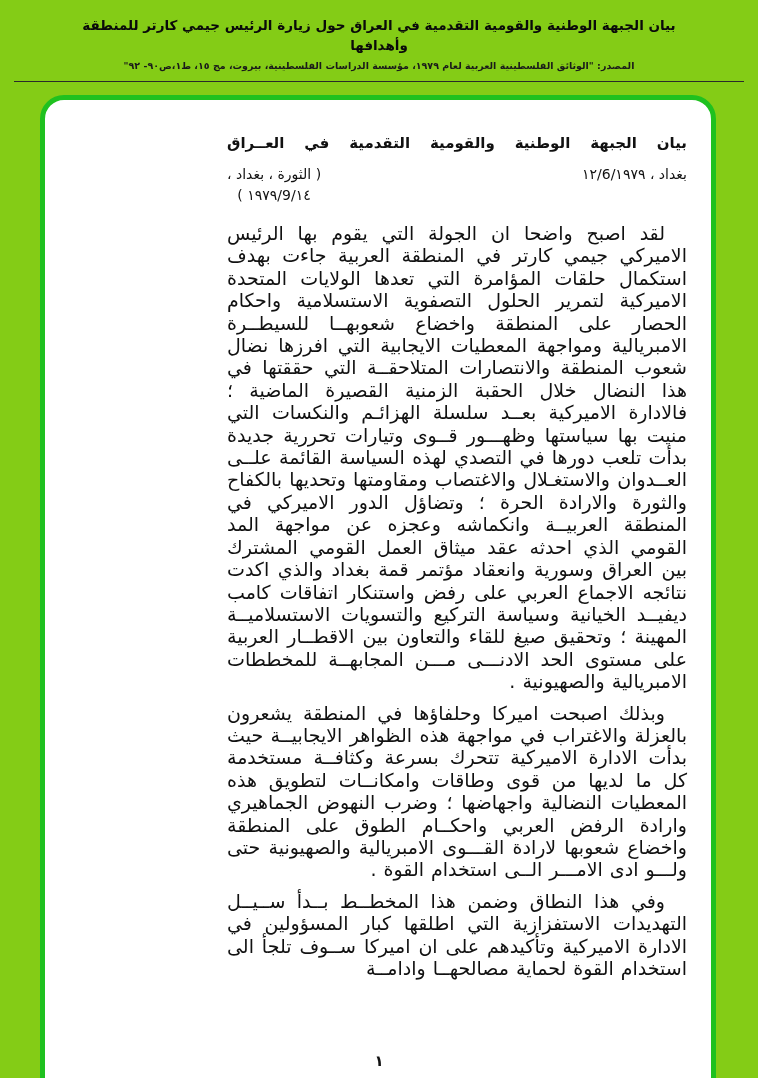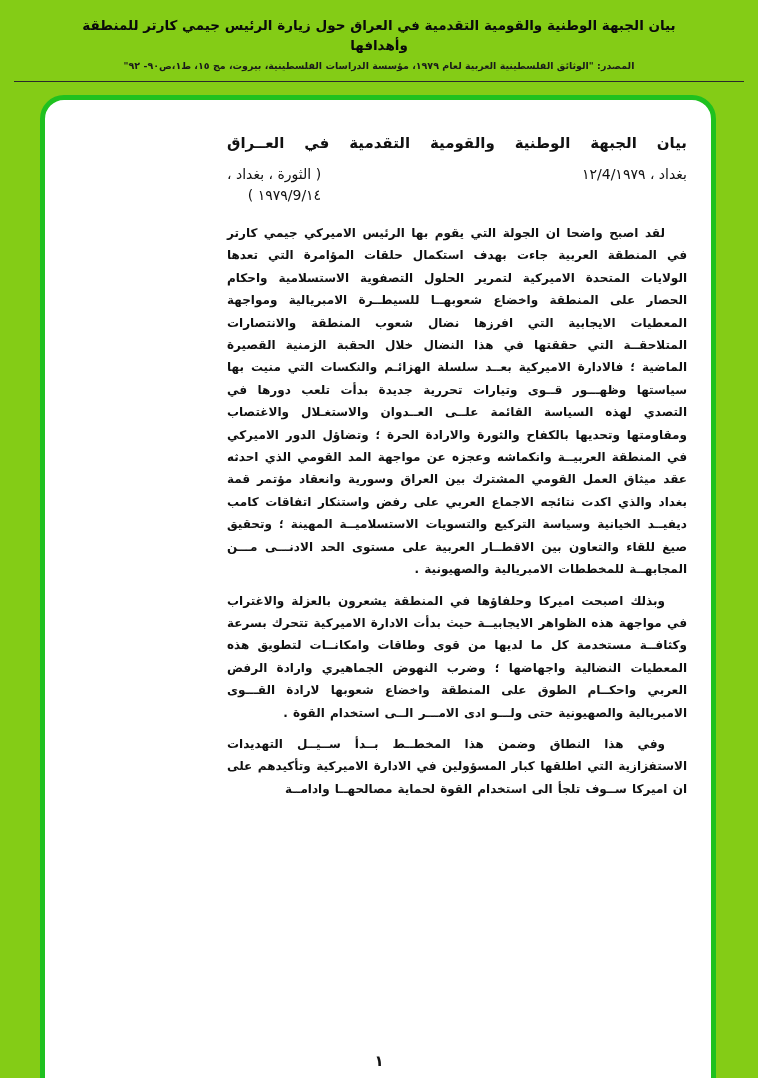--- a/index.html
+++ b/index.html
@@ -60,29 +60,28 @@
   .doc-title .t-line { text-align: justify; text-align-last: justify; }
   .dateline {
     display: flex;
     justify-content: space-between;
     align-items: flex-start;
     font-size: 14px;
     line-height: 21px;
     margin: 6px 0 16px 0;
   }
   .dl-right { white-space: nowrap; }
-  .dl-left { }
+  .dl-left { text-align: center; }
   .para {
-    font-size: 12px;
+    font-size: 19px;
     line-height: 22.4px;
     margin: 0 0 9px 0;
     text-align: justify;
     text-indent: 22px;
     word-spacing: 1px;
-    font-weight: bold;
   }
   .page-number {
     position: absolute;
     left: 0;
     right: 0;
     bottom: 8px;
     text-align: center;
     font-weight: bold;
     font-size: 15px;
   }
@@ -99,21 +98,21 @@
   <hr class="header-rule">
 
   <div class="green-box">
     <div class="content">
 
       <div class="doc-title">
         <div class="t-line">بيان الجبهة الوطنية والقومية التقدمية في العــراق</div>
       </div>
 
       <div class="dateline">
-        <span class="dl-right">بغداد ، ١٢/4/١٩٧٩</span>
+        <span class="dl-right">بغداد ، ١٢/6/١٩٧٩</span>
         <span class="dl-left">
           <div>( الثورة ، بغداد ،</div>
           <div>١٤/9/١٩٧٩ )</div>
         </span>
       </div>
 
       <p class="para">لقد اصبح واضحا ان الجولة التي يقوم بها الرئيس الاميركي جيمي كارتر في المنطقة العربية جاءت بهدف استكمال حلقات المؤامرة التي تعدها الولايات المتحدة الاميركية لتمرير الحلول التصفوية الاستسلامية واحكام الحصار على المنطقة واخضاع شعوبهــا للسيطــرة الامبريالية ومواجهة المعطيات الايجابية التي افرزها نضال شعوب المنطقة والانتصارات المتلاحقــة التي حققتها في هذا النضال خلال الحقبة الزمنية القصيرة الماضية ؛ فالادارة الاميركية بعــد سلسلة الهزائـم والنكسات التي منيت بها سياستها وظهـــور قــوى وتيارات تحررية جديدة بدأت تلعب دورها في التصدي لهذه السياسة القائمة علــى العــدوان والاستغـلال والاغتصاب ومقاومتها وتحديها بالكفاح والثورة والارادة الحرة ؛ وتضاؤل الدور الاميركي في المنطقة العربيــة وانكماشه وعجزه عن مواجهة المد القومي الذي احدثه عقد ميثاق العمل القومي المشترك بين العراق وسورية وانعقاد مؤتمر قمة بغداد والذي اكدت نتائجه الاجماع العربي على رفض واستنكار اتفاقات كامب ديفيــد الخيانية وسياسة التركيع والتسويات الاستسلاميــة المهينة ؛ وتحقيق صيغ للقاء والتعاون بين الاقطــار العربية على مستوى الحد الادنـــى مـــن المجابهــة للمخططات الامبريالية والصهيونية .</p>
 
       <p class="para">وبذلك اصبحت اميركا وحلفاؤها في المنطقة يشعرون بالعزلة والاغتراب في مواجهة هذه الظواهر الايجابيــة حيث بدأت الادارة الاميركية تتحرك بسرعة وكثافــة مستخدمة كل ما لديها من قوى وطاقات وامكانــات لتطويق هذه المعطيات النضالية واجهاضها ؛ وضرب النهوض الجماهيري وارادة الرفض العربي واحكــام الطوق على المنطقة واخضاع شعوبها لارادة القـــوى الامبريالية والصهيونية حتى ولـــو ادى الامـــر الــى استخدام القوة .</p>
 

